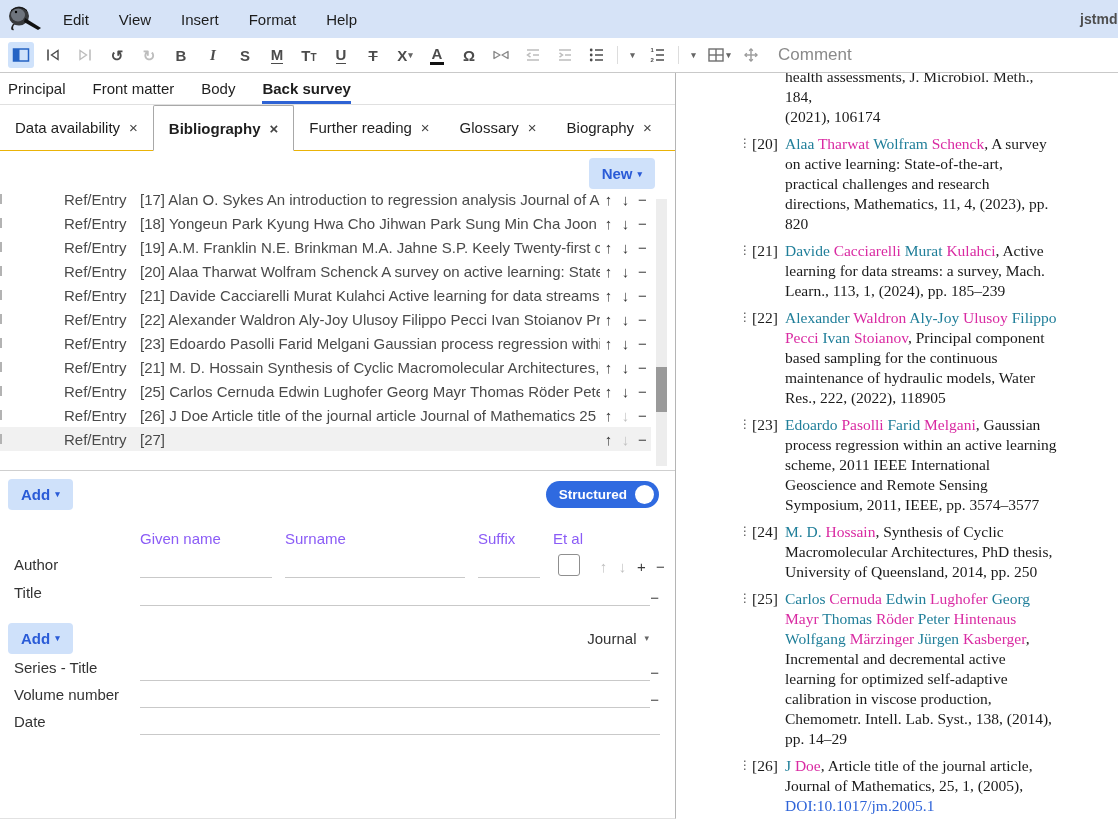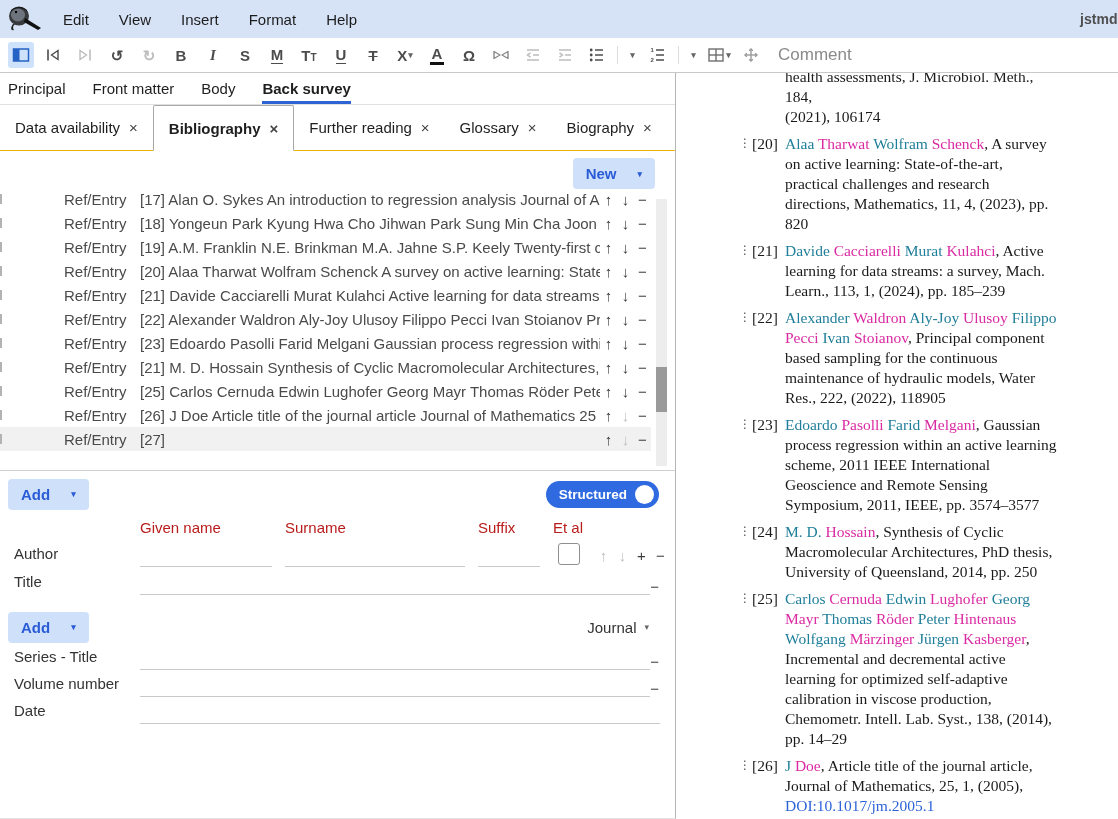--- a/index.html
+++ b/index.html
@@ -42,42 +42,42 @@
   
   .stabs{display:flex;height:46px;border-bottom:1px solid #eab308;font-size:15px;color:#1e1e1e;box-sizing:border-box;}
   .stab{display:flex;align-items:center;gap:9px;padding:0 15px;white-space:nowrap;}
   .stab .x{color:#444;font-size:15px;}
   .stab.active{font-weight:bold;border:1px solid #a8a8a8;border-bottom:1px solid #fff;
                margin-bottom:-1px;border-radius:2px 2px 0 0;background:#fff;}
 
   
   .list-area{position:relative;height:320px;border-bottom:1px solid #cfcfcf;box-sizing:border-box;}
   .btn-blue{height:31px;padding:0 13px;background:#cfe1fa;color:#2a5bd7;font-weight:bold;font-size:15px;
-            border-radius:4px;display:inline-flex;align-items:center;gap:20px;white-space:nowrap;}
+            border-radius:4px;display:inline-flex;align-items:center;gap:4px;white-space:nowrap;}
   .btn-blue .car{color:#2a5bd7;}
   .new-wrap{position:absolute;top:7px;right:20px;}
   .rows{position:absolute;top:36px;left:0;right:24px;}
   .rrow{height:24px;display:flex;align-items:center;font-size:15px;color:#4a4a4a;position:relative;padding-left:64px;}
   .rrow::before{content:"";position:absolute;left:0;top:7px;width:2px;height:10px;background:#b3b3b3;}
   .rrow.selected{background:#f1f1f1;}
   .rtype{width:76px;flex:none;}
   .rlabel{flex:1;white-space:nowrap;overflow:hidden;}
   .rctrl{display:flex;flex:none;}
   .cbtn{width:17px;text-align:center;font-size:15px;color:#3c3c3c;}
   .cbtn.dis{color:#c2c2c2;}
   .cbtn.minus{color:#444;}
   .sbar{position:absolute;top:48px;right:8px;width:11px;height:267px;background:#ededed;}
   .sthumb{position:absolute;left:0;top:168px;width:11px;height:45px;background:#9a9a9a;}
 
   
   .addrow{display:flex;align-items:center;margin:7px 16px 0 8px;height:32px;}
   .pill{display:flex;align-items:center;margin-left:auto;background:#2f6ae0;border-radius:14px;height:27px;
         padding:0 5px 0 13px;color:#fff;font-size:13.5px;font-weight:bold;gap:8px;}
   .knob{width:19px;height:19px;border-radius:50%;background:#fff;}
-  .hdr{display:flex;font-size:15px;color:#b91c1c;margin-top:9px;height:20px;}
+  .hdr{display:flex;font-size:15px;color:#8b5cf6;margin-top:20px;height:20px;}
   .hsp{width:140px;flex:none;}
   .hgiven{width:145px;flex:none;}
   .hsur{width:193px;flex:none;}
   .hsuf{width:75px;flex:none;}
   .frow{display:flex;align-items:flex-end;height:28px;font-size:15px;color:#333;}
   .flabel{width:126px;padding-left:14px;flex:none;align-self:center;}
   .line{border-bottom:1px solid #c9c9c9;height:22px;box-sizing:border-box;}
   .lgiven{width:132px;margin-right:13px;}
   .lsur{width:180px;margin-right:13px;}
   .lsuf{width:62px;margin-right:13px;}

